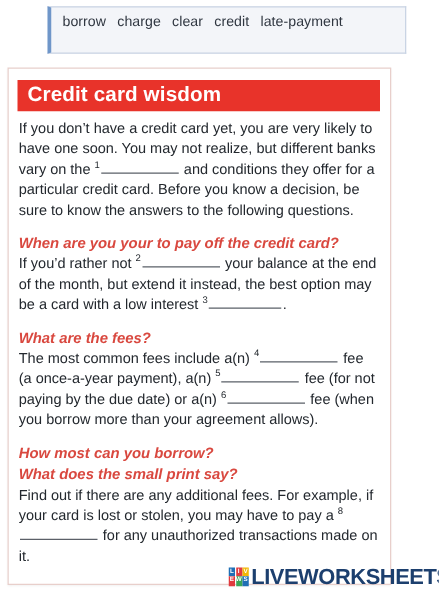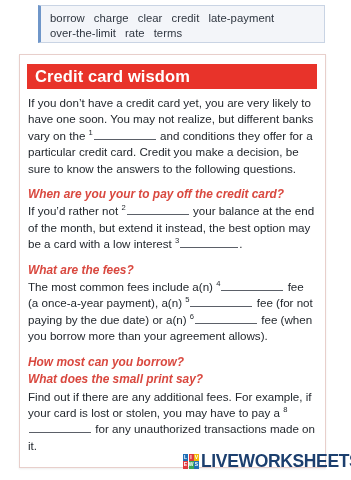--- a/index.html
+++ b/index.html
@@ -35,21 +35,21 @@
     line-height: 14.5px;
     white-space: nowrap;
     letter-spacing: 0.05px;
   }
   .wordbank-line .w { margin-right: 9px; }
   .wordbank-line .w:last-child { margin-right: 16px; }
 
   
   .card {
     position: absolute;
-    left: 19px;
+    left: 6px;
     top: 54px;
     width: 307px;
     height: 414px;
     box-sizing: border-box;
     background: #ffffff;
     border: 1px solid #e8cfcb;
     box-shadow: 0 1px 2px rgba(0,0,0,0.07);
     padding: 9px 8px 0 7px;
     overflow: hidden;
   }
@@ -139,32 +139,29 @@
     letter-spacing: -0.35px;
   }
 </style>
 </head>
 <body>
 
 <div class="wordbank">
   <div class="wordbank-line">
     <span class="w">borrow</span><span class="w">charge</span><span class="w">clear</span><span class="w">credit</span><span class="w">late-payment</span>
   </div>
-  <div class="wordbank-line">
-    <span class="w">over-the-limit</span><span class="w">rate</span><span class="w">terms</span>
-  </div>
 </div>
 
 <div class="card">
 
   <div class="title-banner" style="background: rgb(232, 51, 42);">
     <span class="title-text">Credit card wisdom</span>
   </div>
 
-  <p class="body-text para"><span>If you don’t have a credit card yet, you are very likely to have one soon. You may not realize, but different banks vary on the</span> <sup class="num">1</sup><span class="blank"></span> <span>and conditions they offer for a particular credit card. Credit you make a decision, be sure to know the answers to the following questions.</span></p>
+  <p class="body-text para"><span>If you don’t have a credit card yet, you are very likely to have one soon. You may not realize, but different banks vary on the</span> <sup class="num">1</sup><span class="blank"></span> <span>and conditions they offer for a particular credit card. Before you know a decision, be sure to know the answers to the following questions.</span></p>
 
   <div class="subhead" style="color: rgb(217, 72, 63);">When are you your to pay off the credit card?</div>
   <p class="body-text para"><span>If you’d rather not</span> <sup class="num">2</sup><span class="blank"></span> <span>your balance at the end of the month, but extend it instead, the best option may be a card with a low interest</span> <sup class="num">3</sup><span class="blank short"></span><span>.</span></p>
 
   <div class="subhead" style="color: rgb(217, 72, 63);">What are the fees?</div>
   <p class="body-text para"><span>The most common fees include a(n)</span> <sup class="num">4</sup><span class="blank"></span> <span>fee (a once-a-year payment), a(n)</span> <sup class="num">5</sup><span class="blank"></span> <span>fee (for not paying by the due date) or a(n)</span> <sup class="num">6</sup><span class="blank"></span> <span>fee (when you borrow more than your agreement allows).</span></p>
 
   <div class="subhead" style="color: rgb(217, 72, 63);">How most can you borrow?</div>
 
   <div class="subhead" style="color: rgb(217, 72, 63);">What does the small print say?</div>

